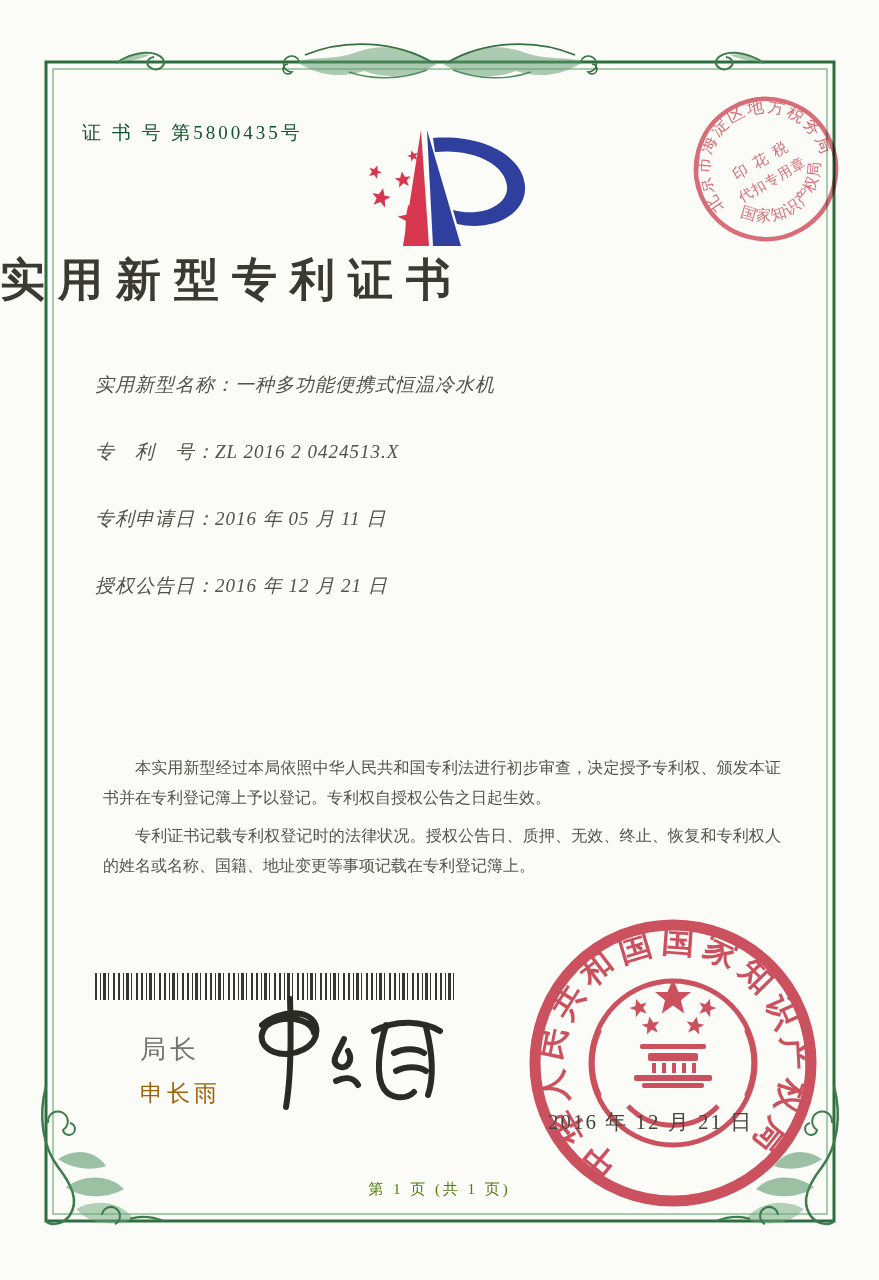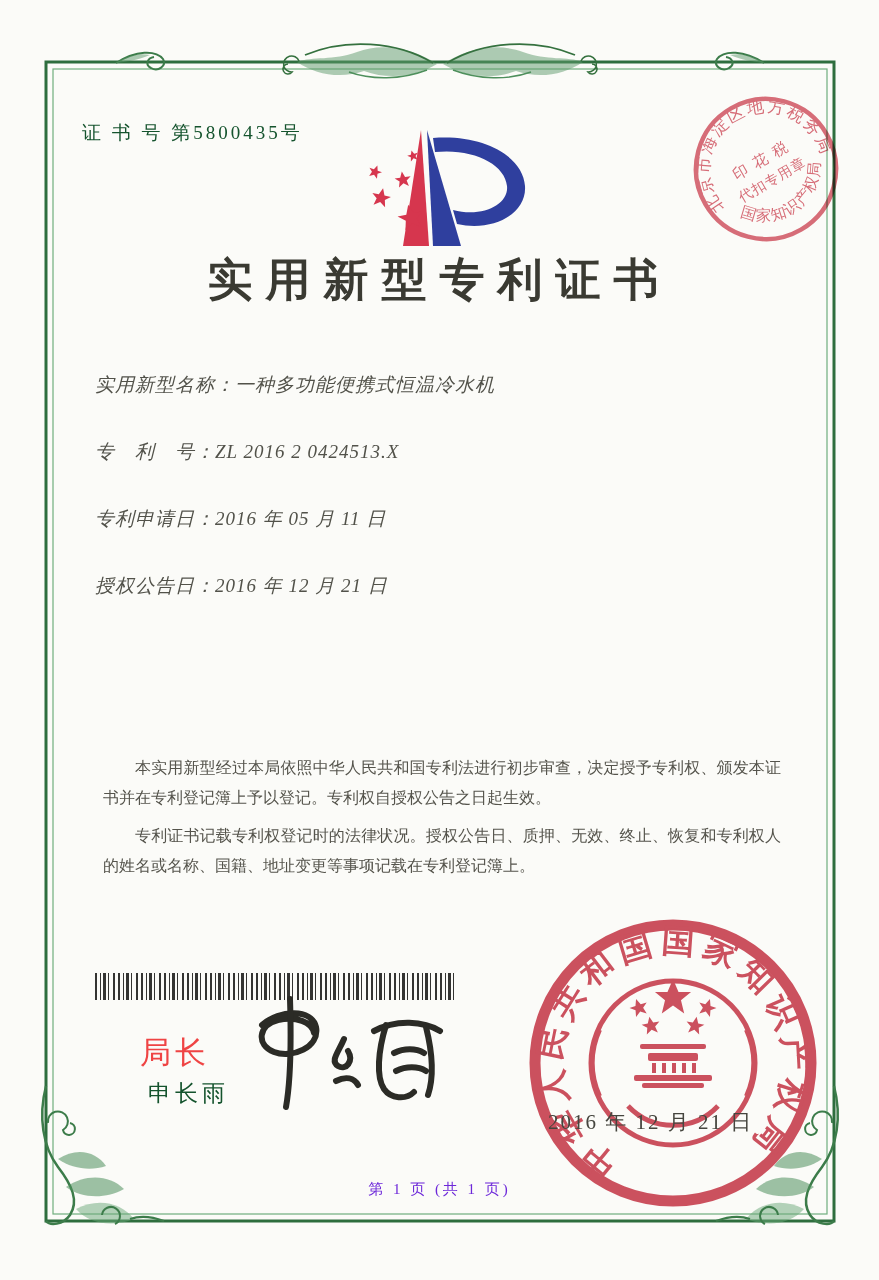--- a/index.html
+++ b/index.html
@@ -7,21 +7,21 @@
     width:879px;height:1280px;position:relative;background:#fbfbf8;
     font-family:"Liberation Serif","DejaVu Serif",serif;overflow:hidden;
   }
   .abs{position:absolute;}
   
   .cert-no{
     left:82px;top:120px;font-size:19px;color:#14532d;letter-spacing:3px;
   }
   
   .title{
-    left:0;top:250px;width:879px;text-align:center;font-size:45px;font-weight:700;
+    left:0;top:250px;width:879px;font-size:45px;font-weight:700;
     color:#3a3a32;letter-spacing:13px;
   }
   
   .fields{left:95px;top:372px;width:700px;font-style:italic;}
   .field-row{height:27px;margin-bottom:40px;font-size:19px;color:#52524a;letter-spacing:1px;white-space:nowrap;}
   .field-label{display:inline-block;}
   .field-value{display:inline-block;}
   
   .paras{left:95px;top:745px;width:694px;font-size:16px;line-height:30px;color:#55544c;text-align:justify;}
   .paras p{margin:8px;text-indent:2em;}
@@ -29,31 +29,31 @@
   .barcode{
     left:95px;top:973px;width:362px;height:27px;opacity:.9;
     background:repeating-linear-gradient(90deg,
       #1e1e1c 0 2px,transparent 2px 5px,
       #1e1e1c 5px 6px,transparent 6px 8px,
       #1e1e1c 8px 11px,transparent 11px 13px,
       #1e1e1c 13px 14px,transparent 14px 18px,
       #1e1e1c 18px 20px,transparent 20px 23px);
   }
   
-  .officer-title{left:140px;top:1032px;font-size:31px;color:#ef4444;letter-spacing:4px;
+  .officer-title{left:140px;top:1032px;font-size:26px;color:#737373;letter-spacing:4px;
     font-family:"Liberation Sans","DejaVu Sans",sans-serif;}
-  .officer-name{left:140px;top:1078px;font-size:23px;color:#14532d;letter-spacing:4px;
-    font-family:"Liberation Sans","DejaVu Sans",sans-serif;margin-left:8px;}
+  .officer-name{left:140px;top:1078px;font-size:23px;color:#a16207;letter-spacing:4px;
+    font-family:"Liberation Sans","DejaVu Sans",sans-serif;}
   .signature{left:228px;top:995px;width:240px;height:122px;}
   
   .main-seal{left:524px;top:914px;width:298px;height:298px;opacity:.88;mix-blend-mode:multiply;}
   .seal-date{left:548px;top:1108px;font-size:21px;color:#45453e;letter-spacing:2px;z-index:6;}
   .tax-seal{left:687px;top:90px;width:158px;height:158px;transform:rotate(-30deg);opacity:.82;mix-blend-mode:multiply;}
   
-  .footer{left:0;top:1180px;width:879px;text-align:center;font-size:15px;color:#6d28d9;letter-spacing:3px;}
+  .footer{left:0;top:1180px;width:879px;text-align:center;font-size:15px;color:#4d7c0f;letter-spacing:3px;}
   
   .logo{left:333px;top:128px;width:214px;height:122px;}
   svg text{font-family:"Liberation Serif","DejaVu Serif",serif;}
 </style>
 </head>
 <body>
 
 <svg class="abs" style="left:0;top:0" width="879" height="1280" viewBox="0 0 879 1280">
   <defs>
     <g id="flourish-corner">

